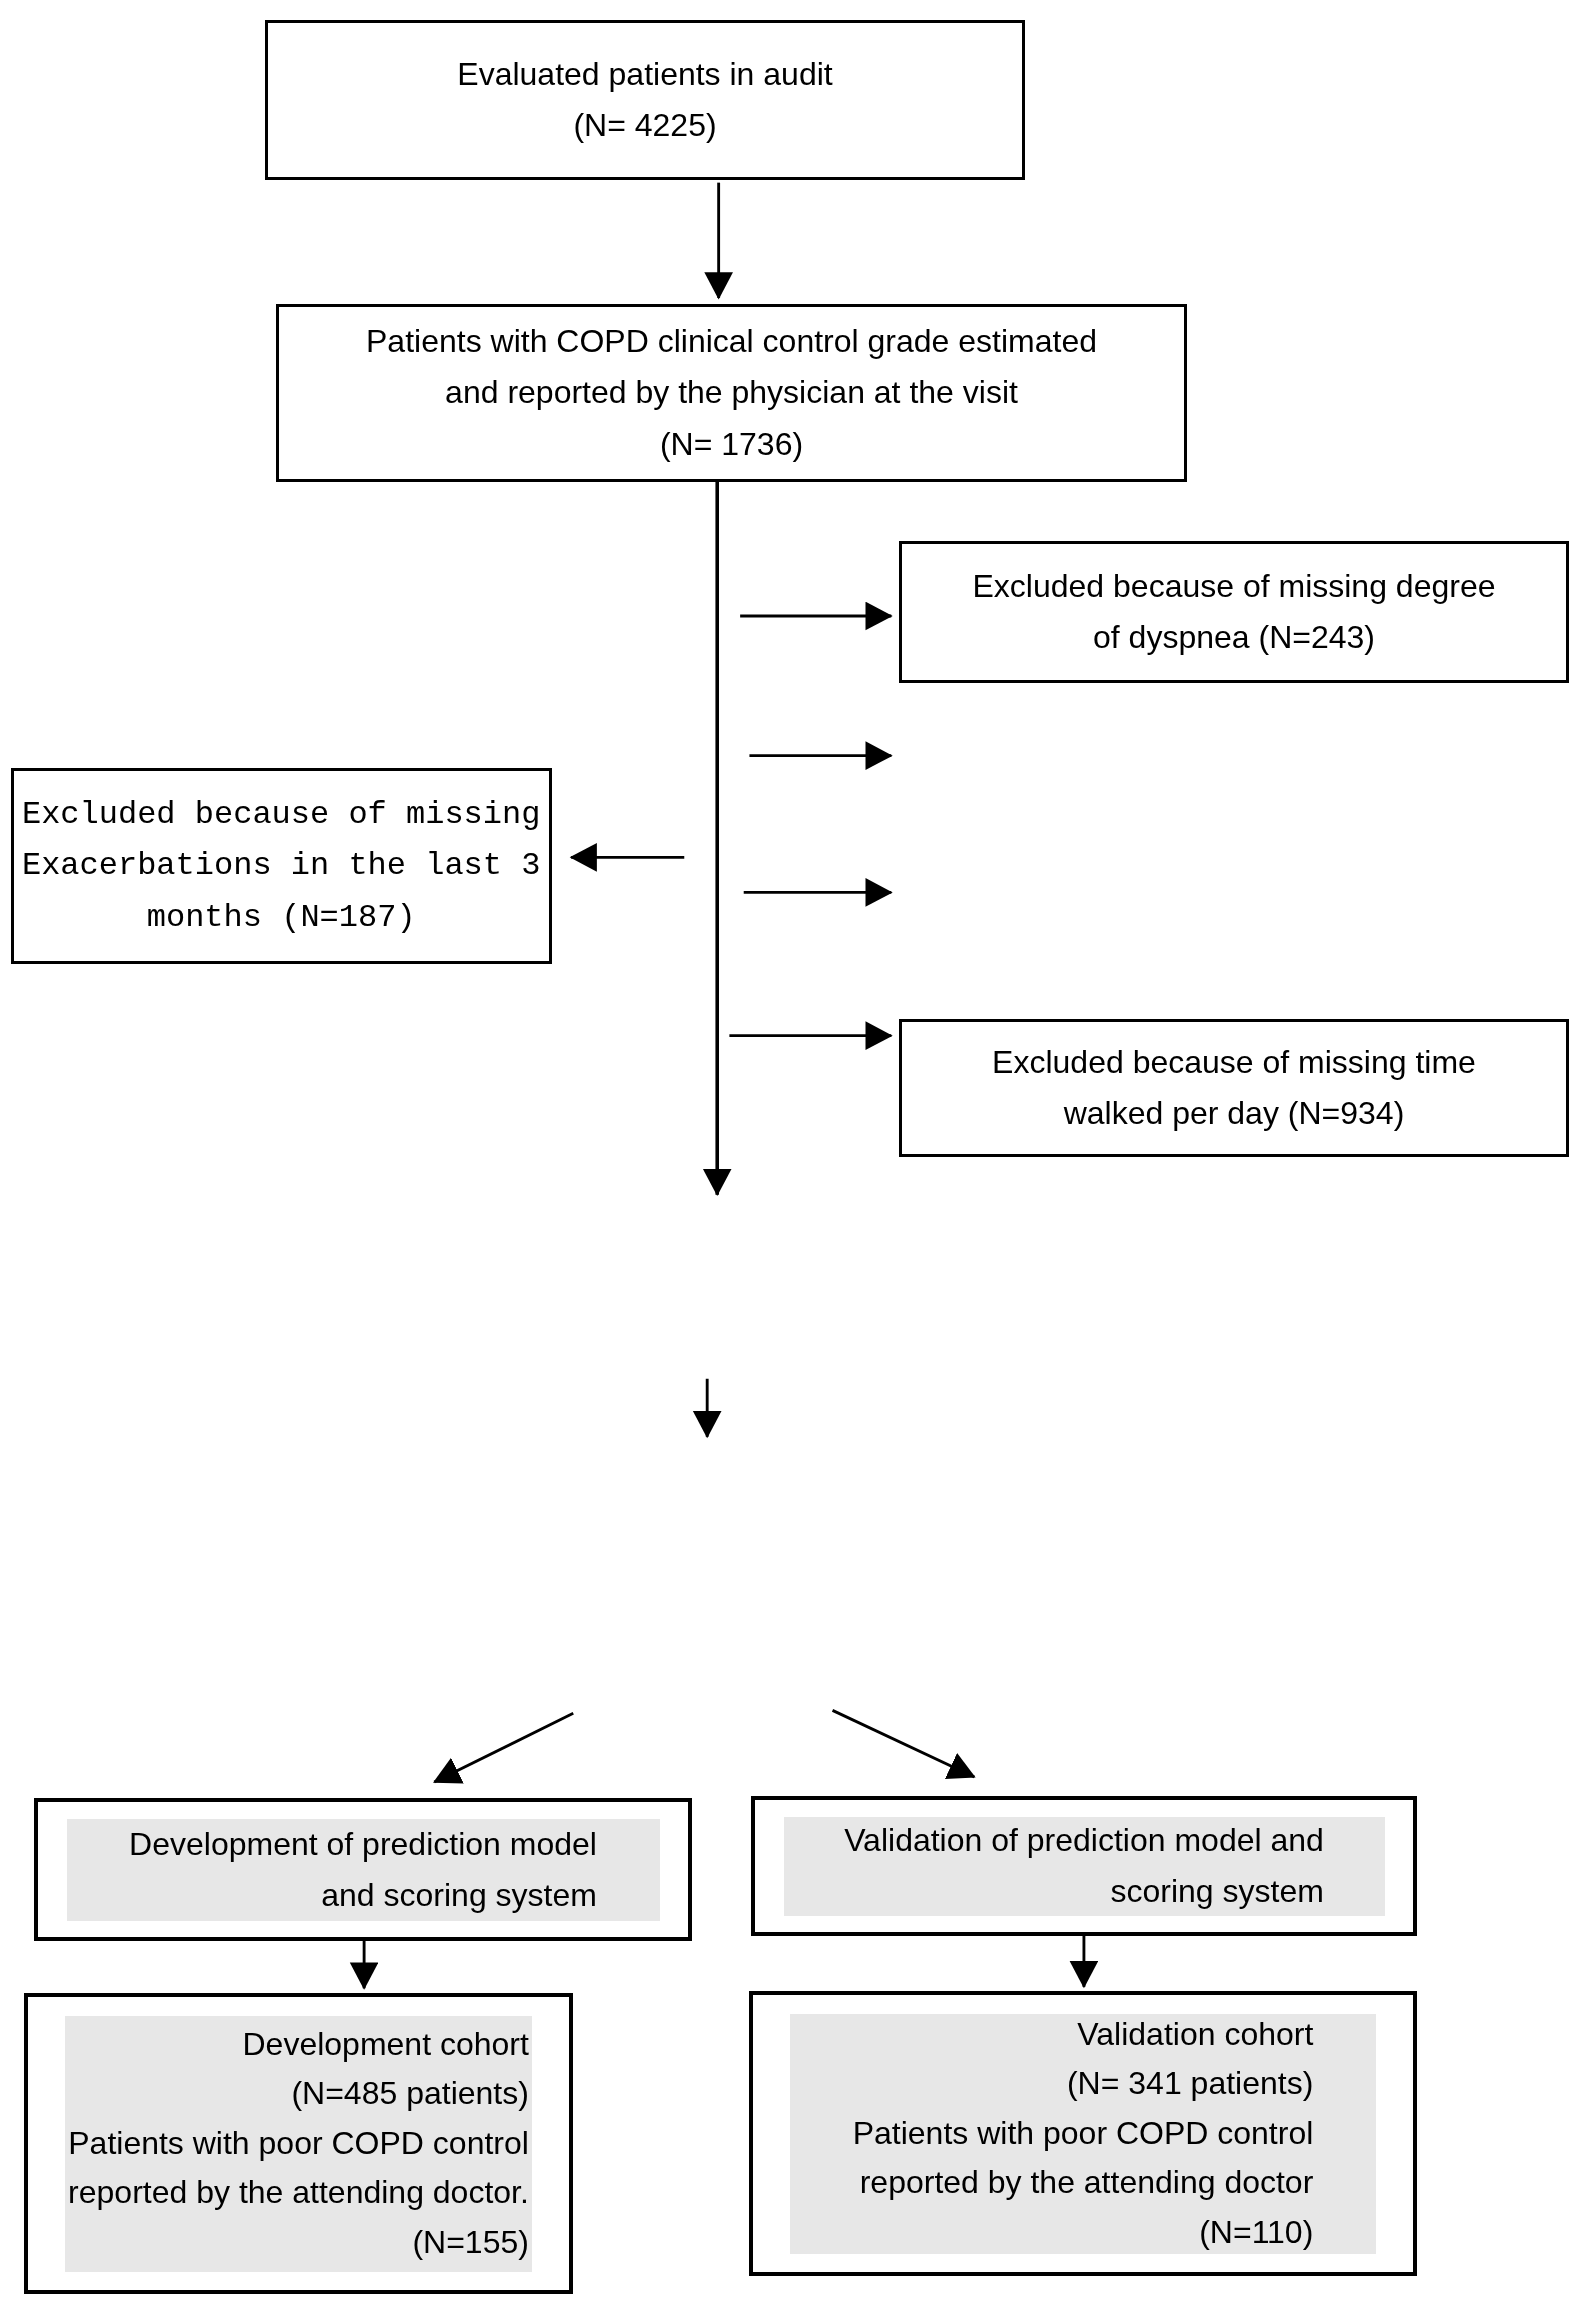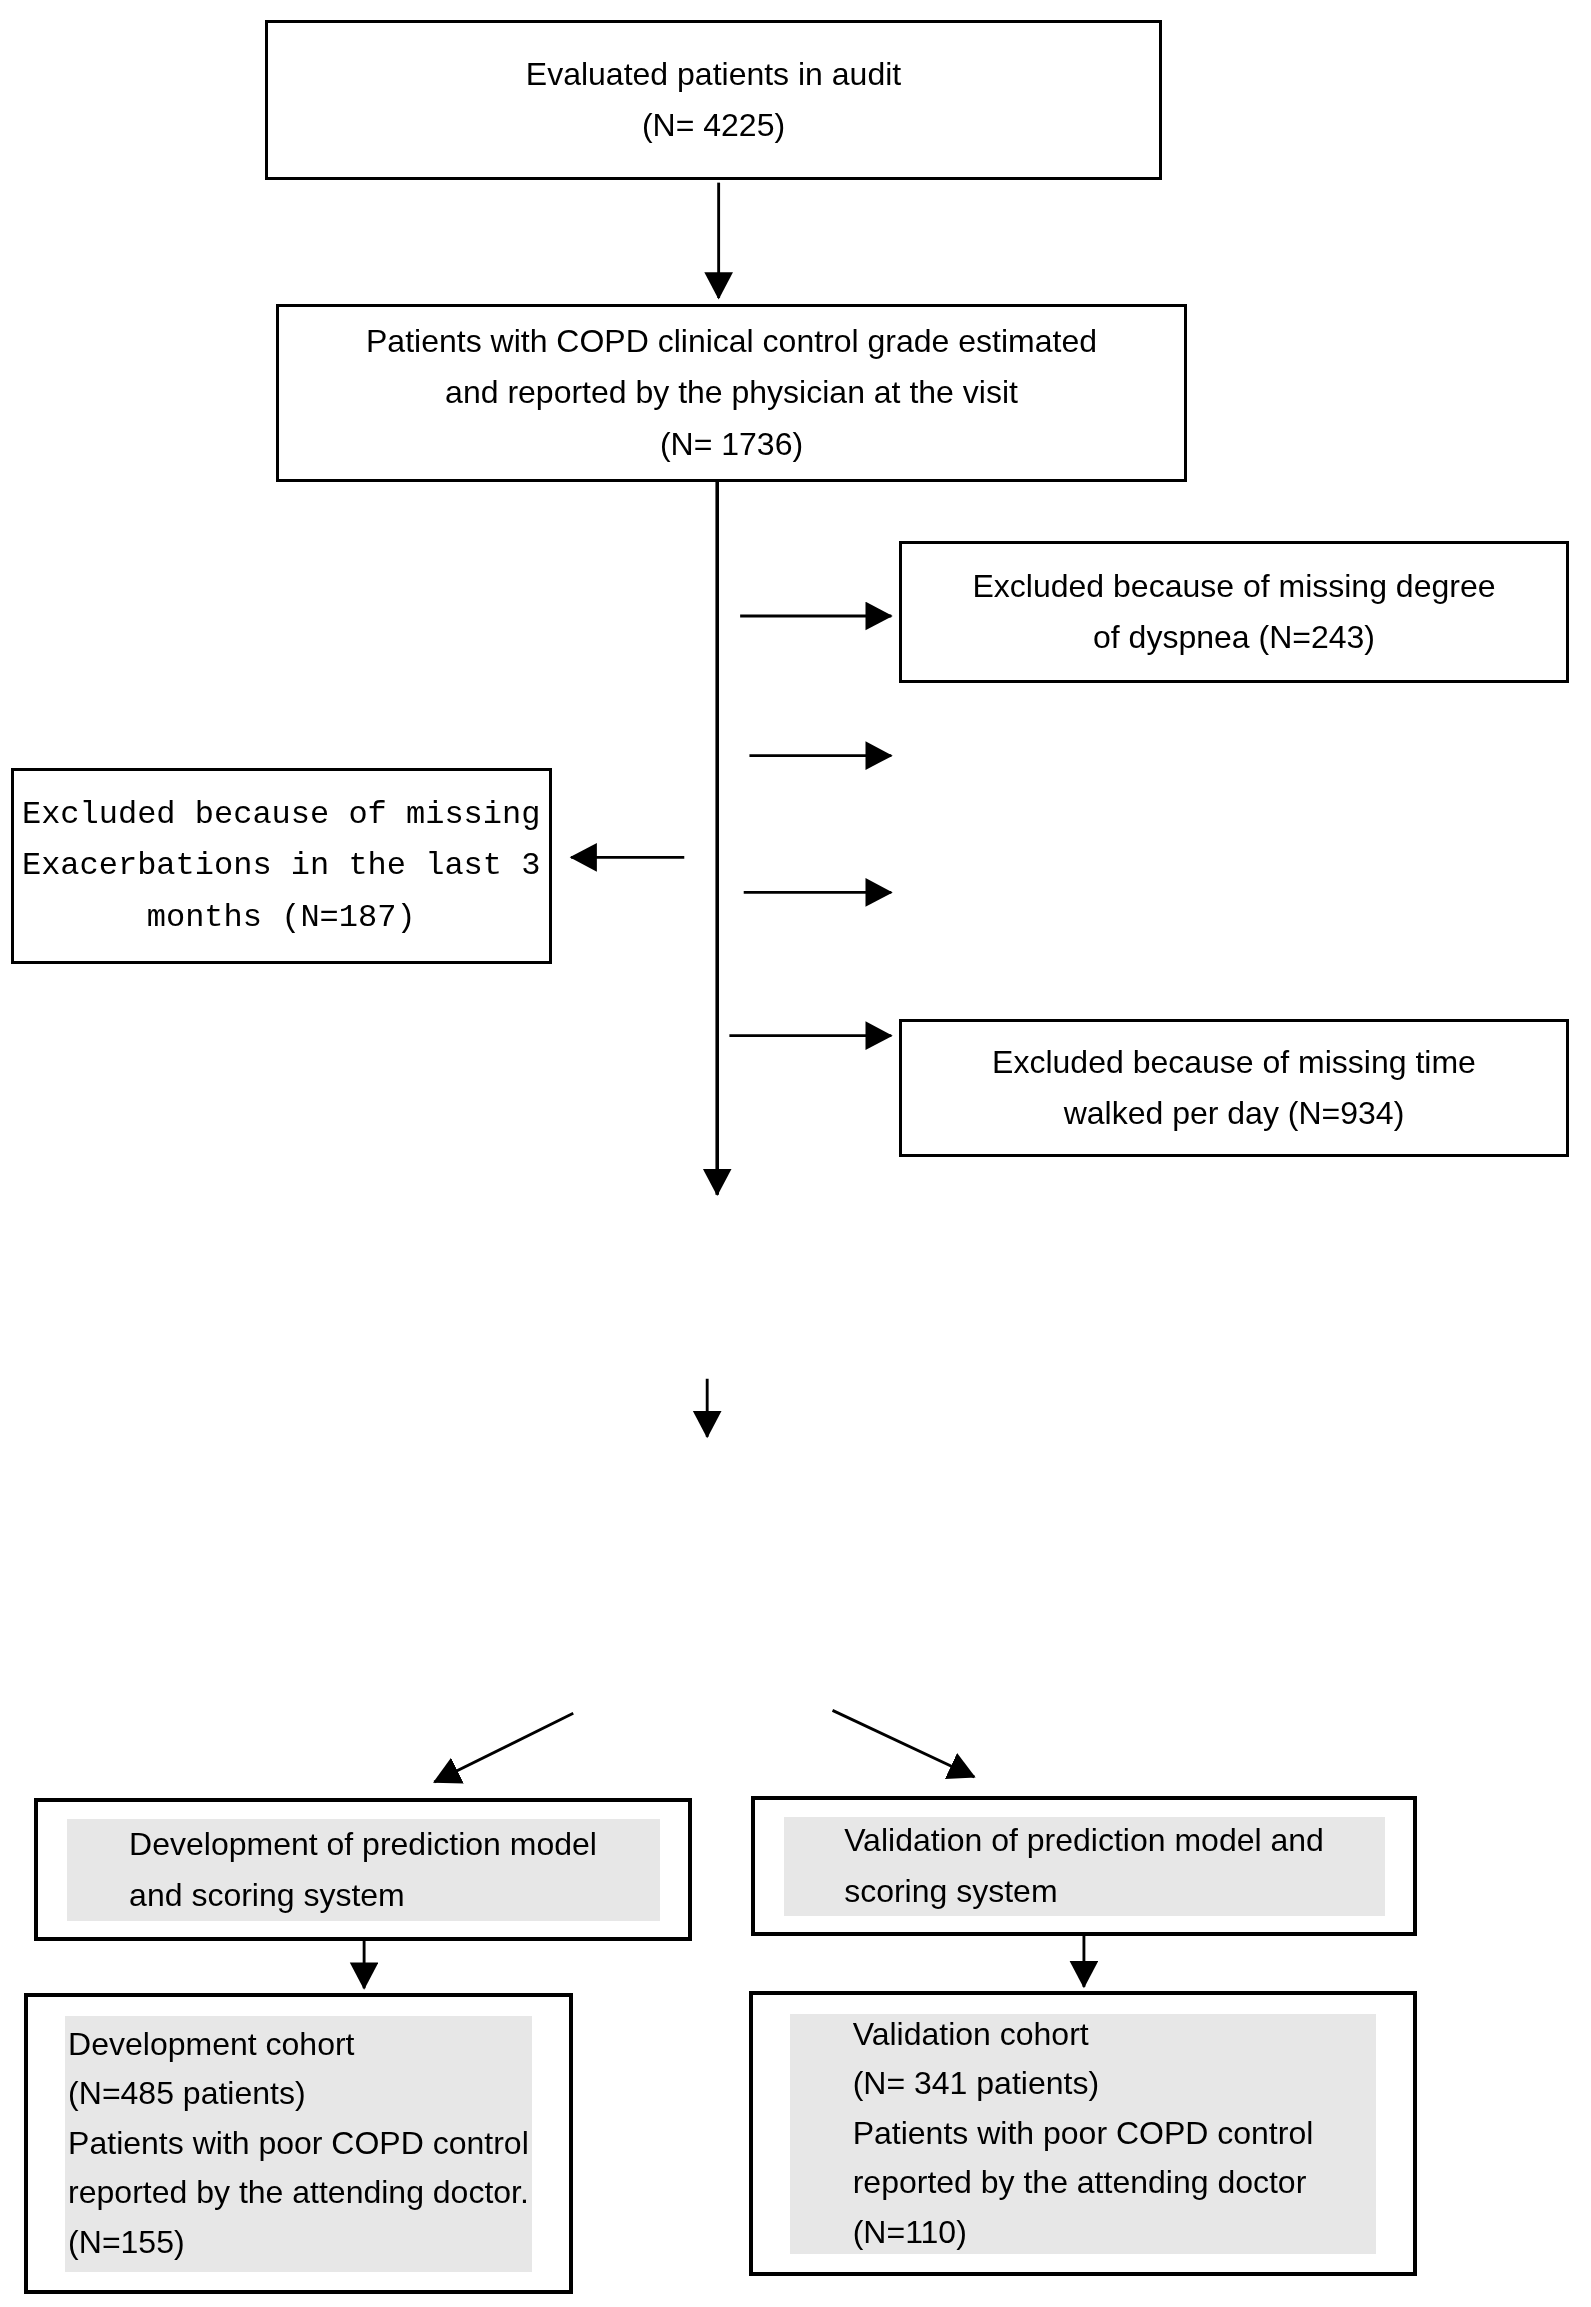--- a/index.html
+++ b/index.html
@@ -38,21 +38,21 @@
     padding: 0 93px;
   }
   .shell {
     border-width: 4.3px;
   }
   .panel {
     background: #e7e7e7;
     display: flex;
     align-items: center;
     justify-content: center;
-    text-align: left;
+    text-align: right;
     white-space: pre-line;
   }
   .header-panel {
     width: calc(100% - 57px);
     height: calc(100% - 33px);
     line-height: 1.58;
   }
   .cohort-panel {
     width: calc(100% - 74px);
     height: calc(100% - 37px);
@@ -77,21 +77,21 @@
     <line x1="1038" y1="1246" x2="1244" y2="1246" stroke="#000" stroke-width="4" marker-end="url(#ah)"></line>
     <line x1="1018" y1="1446" x2="1244" y2="1446" stroke="#000" stroke-width="4" marker-end="url(#ah)"></line>
     <line x1="955" y1="1197" x2="797" y2="1197" stroke="#000" stroke-width="4" marker-end="url(#ah)"></line>
     <line x1="987" y1="1925" x2="987" y2="2006" stroke="#000" stroke-width="4" marker-end="url(#ah)"></line>
     <line x1="800" y1="2392" x2="606" y2="2488" stroke="#000" stroke-width="4" marker-end="url(#ah)"></line>
     <line x1="1162" y1="2388" x2="1360" y2="2481" stroke="#000" stroke-width="4" marker-end="url(#ah)"></line>
     <line x1="508" y1="2700" x2="508" y2="2776" stroke="#000" stroke-width="4" marker-end="url(#ah)"></line>
     <line x1="1513" y1="2696" x2="1513" y2="2774" stroke="#000" stroke-width="4" marker-end="url(#ah)"></line>
   </svg>
 
-  <div class="node" style="left: 265px; top: 20px; width: 897px; height: 160px; border-color: rgb(0, 0, 0);">Evaluated patients in audit
+  <div class="node" style="left: 265px; top: 20px; width: 760px; height: 160px; border-color: rgb(0, 0, 0);">Evaluated patients in audit
 (N= 4225)</div>
 
   <div class="node" style="left: 276px; top: 304px; width: 911px; height: 178px; border-color: rgb(0, 0, 0);">Patients with COPD clinical control grade estimated
 and reported by the physician at the visit
 (N= 1736)</div>
 
   <div class="node" style="left: 899px; top: 541px; width: 670px; height: 142px; border-color: rgb(0, 0, 0);">Excluded because of missing degree
 of dyspnea (N=243)</div>
 
 

